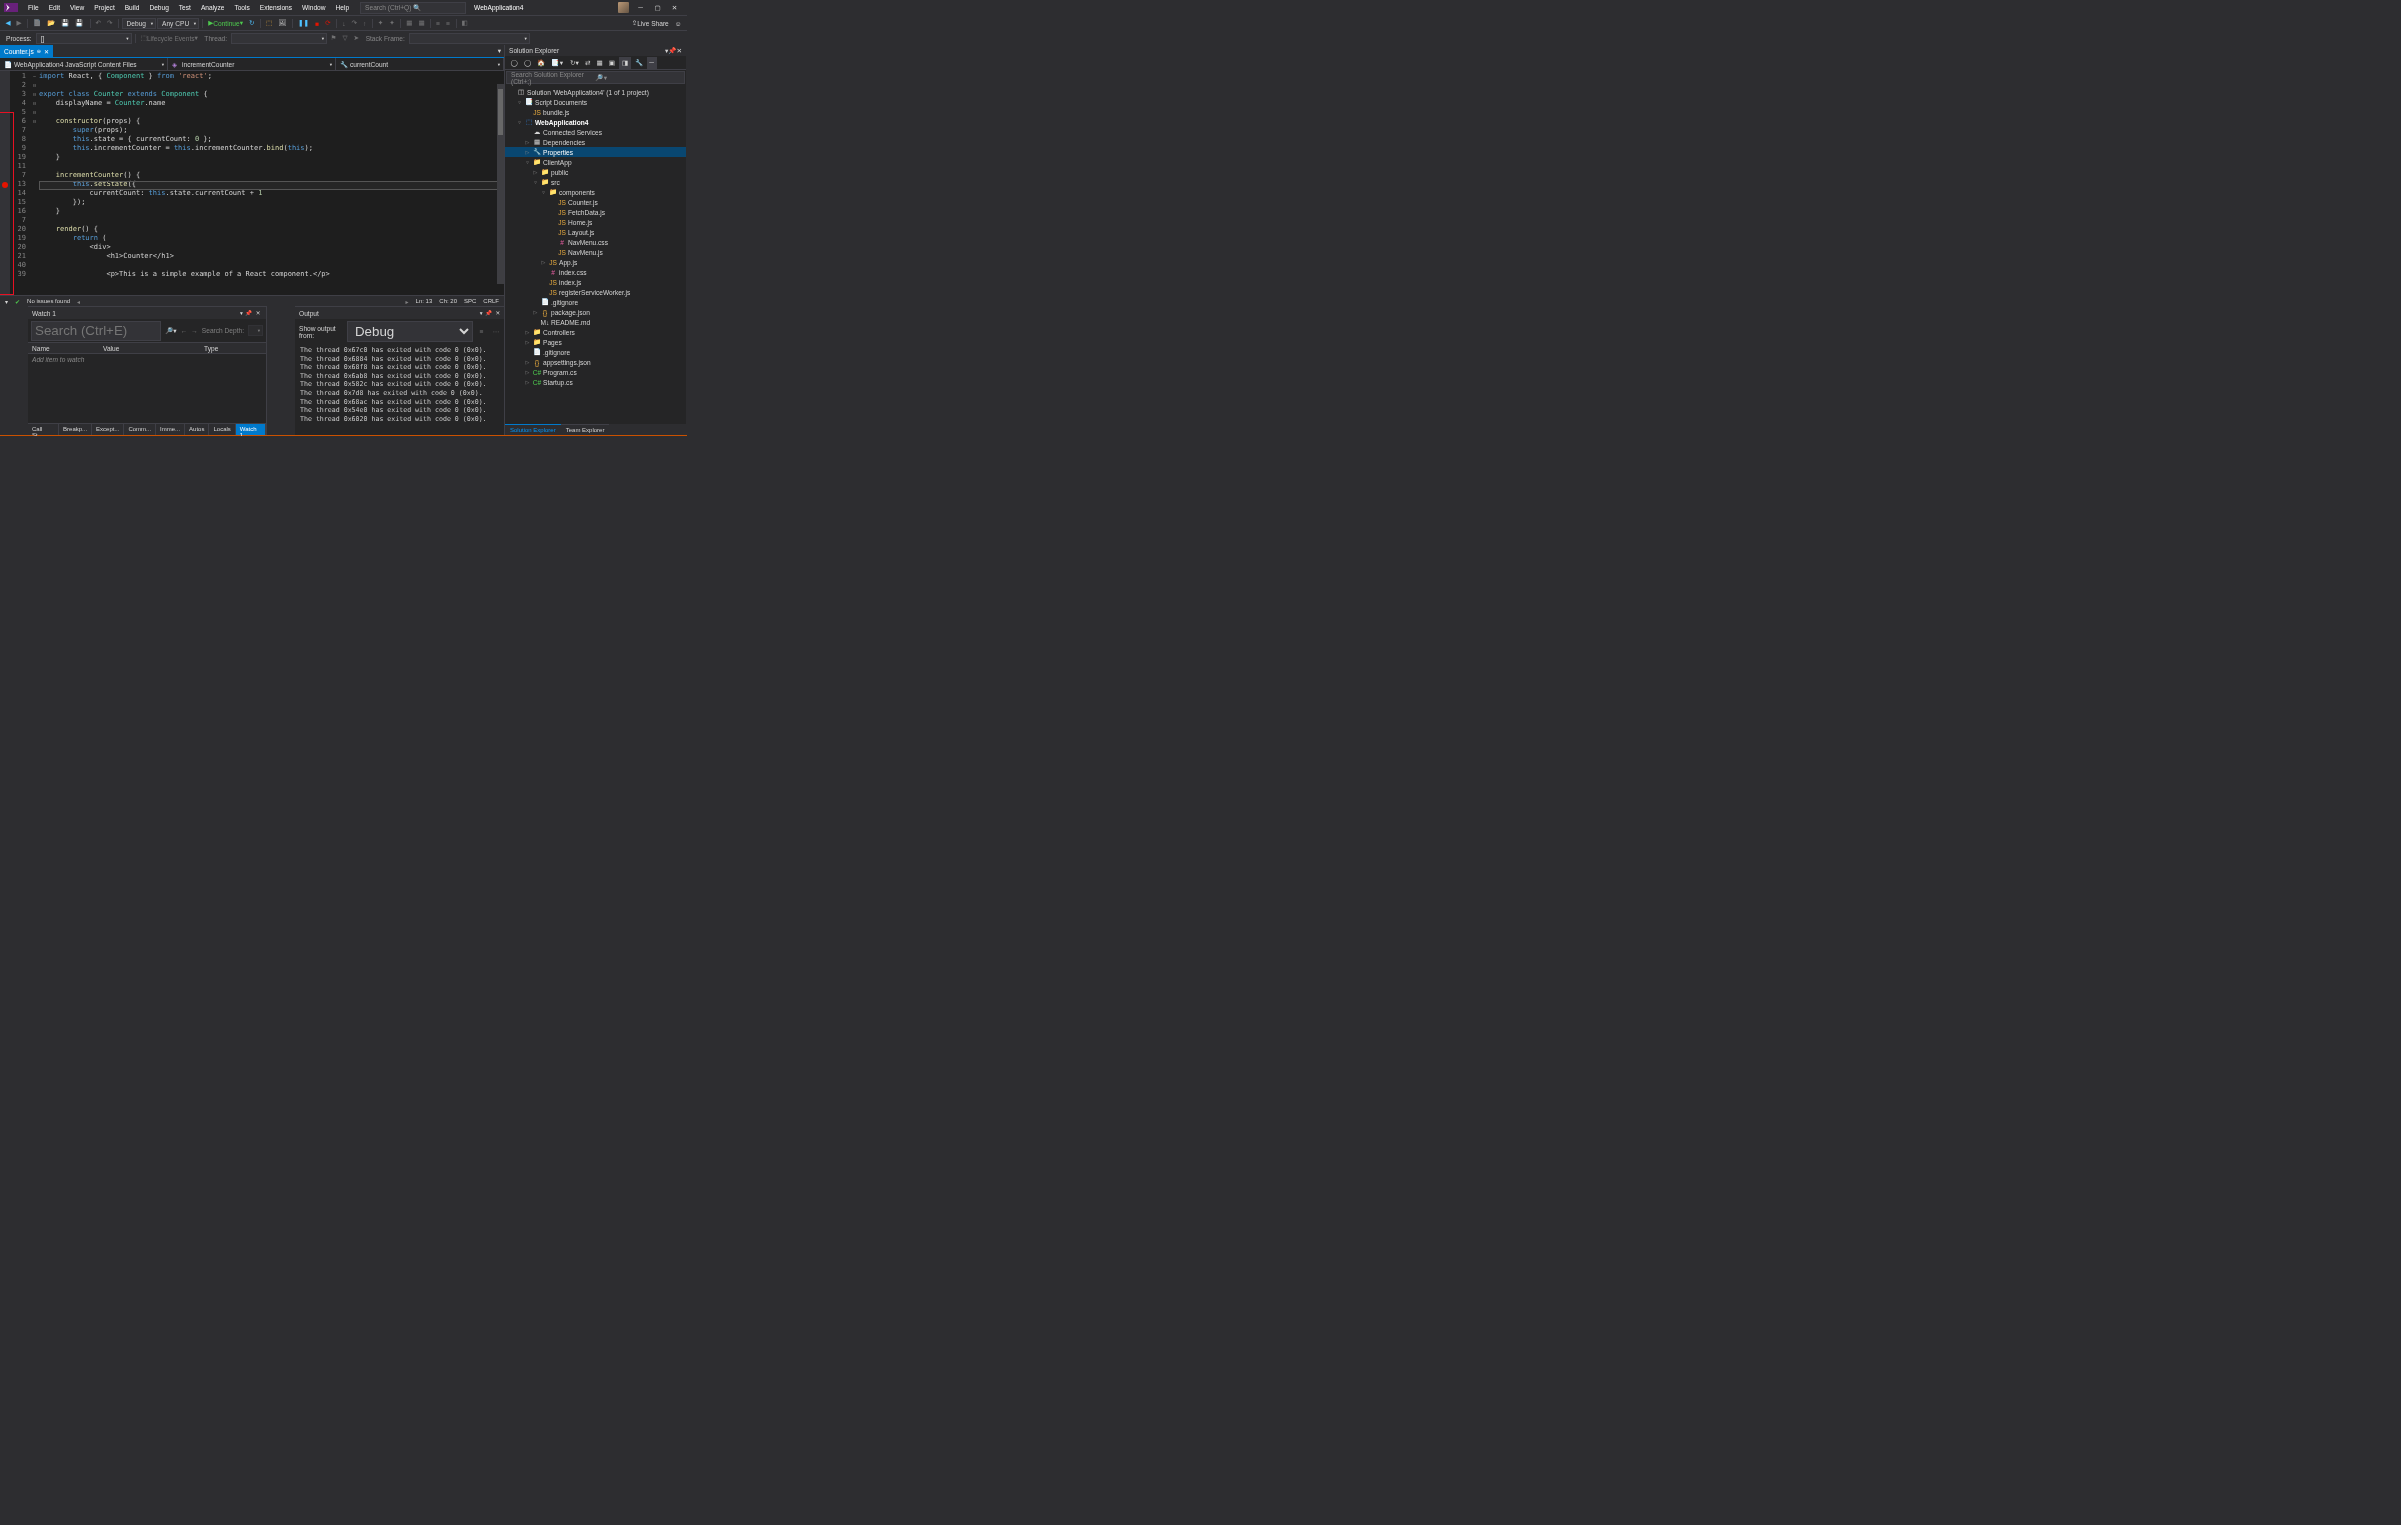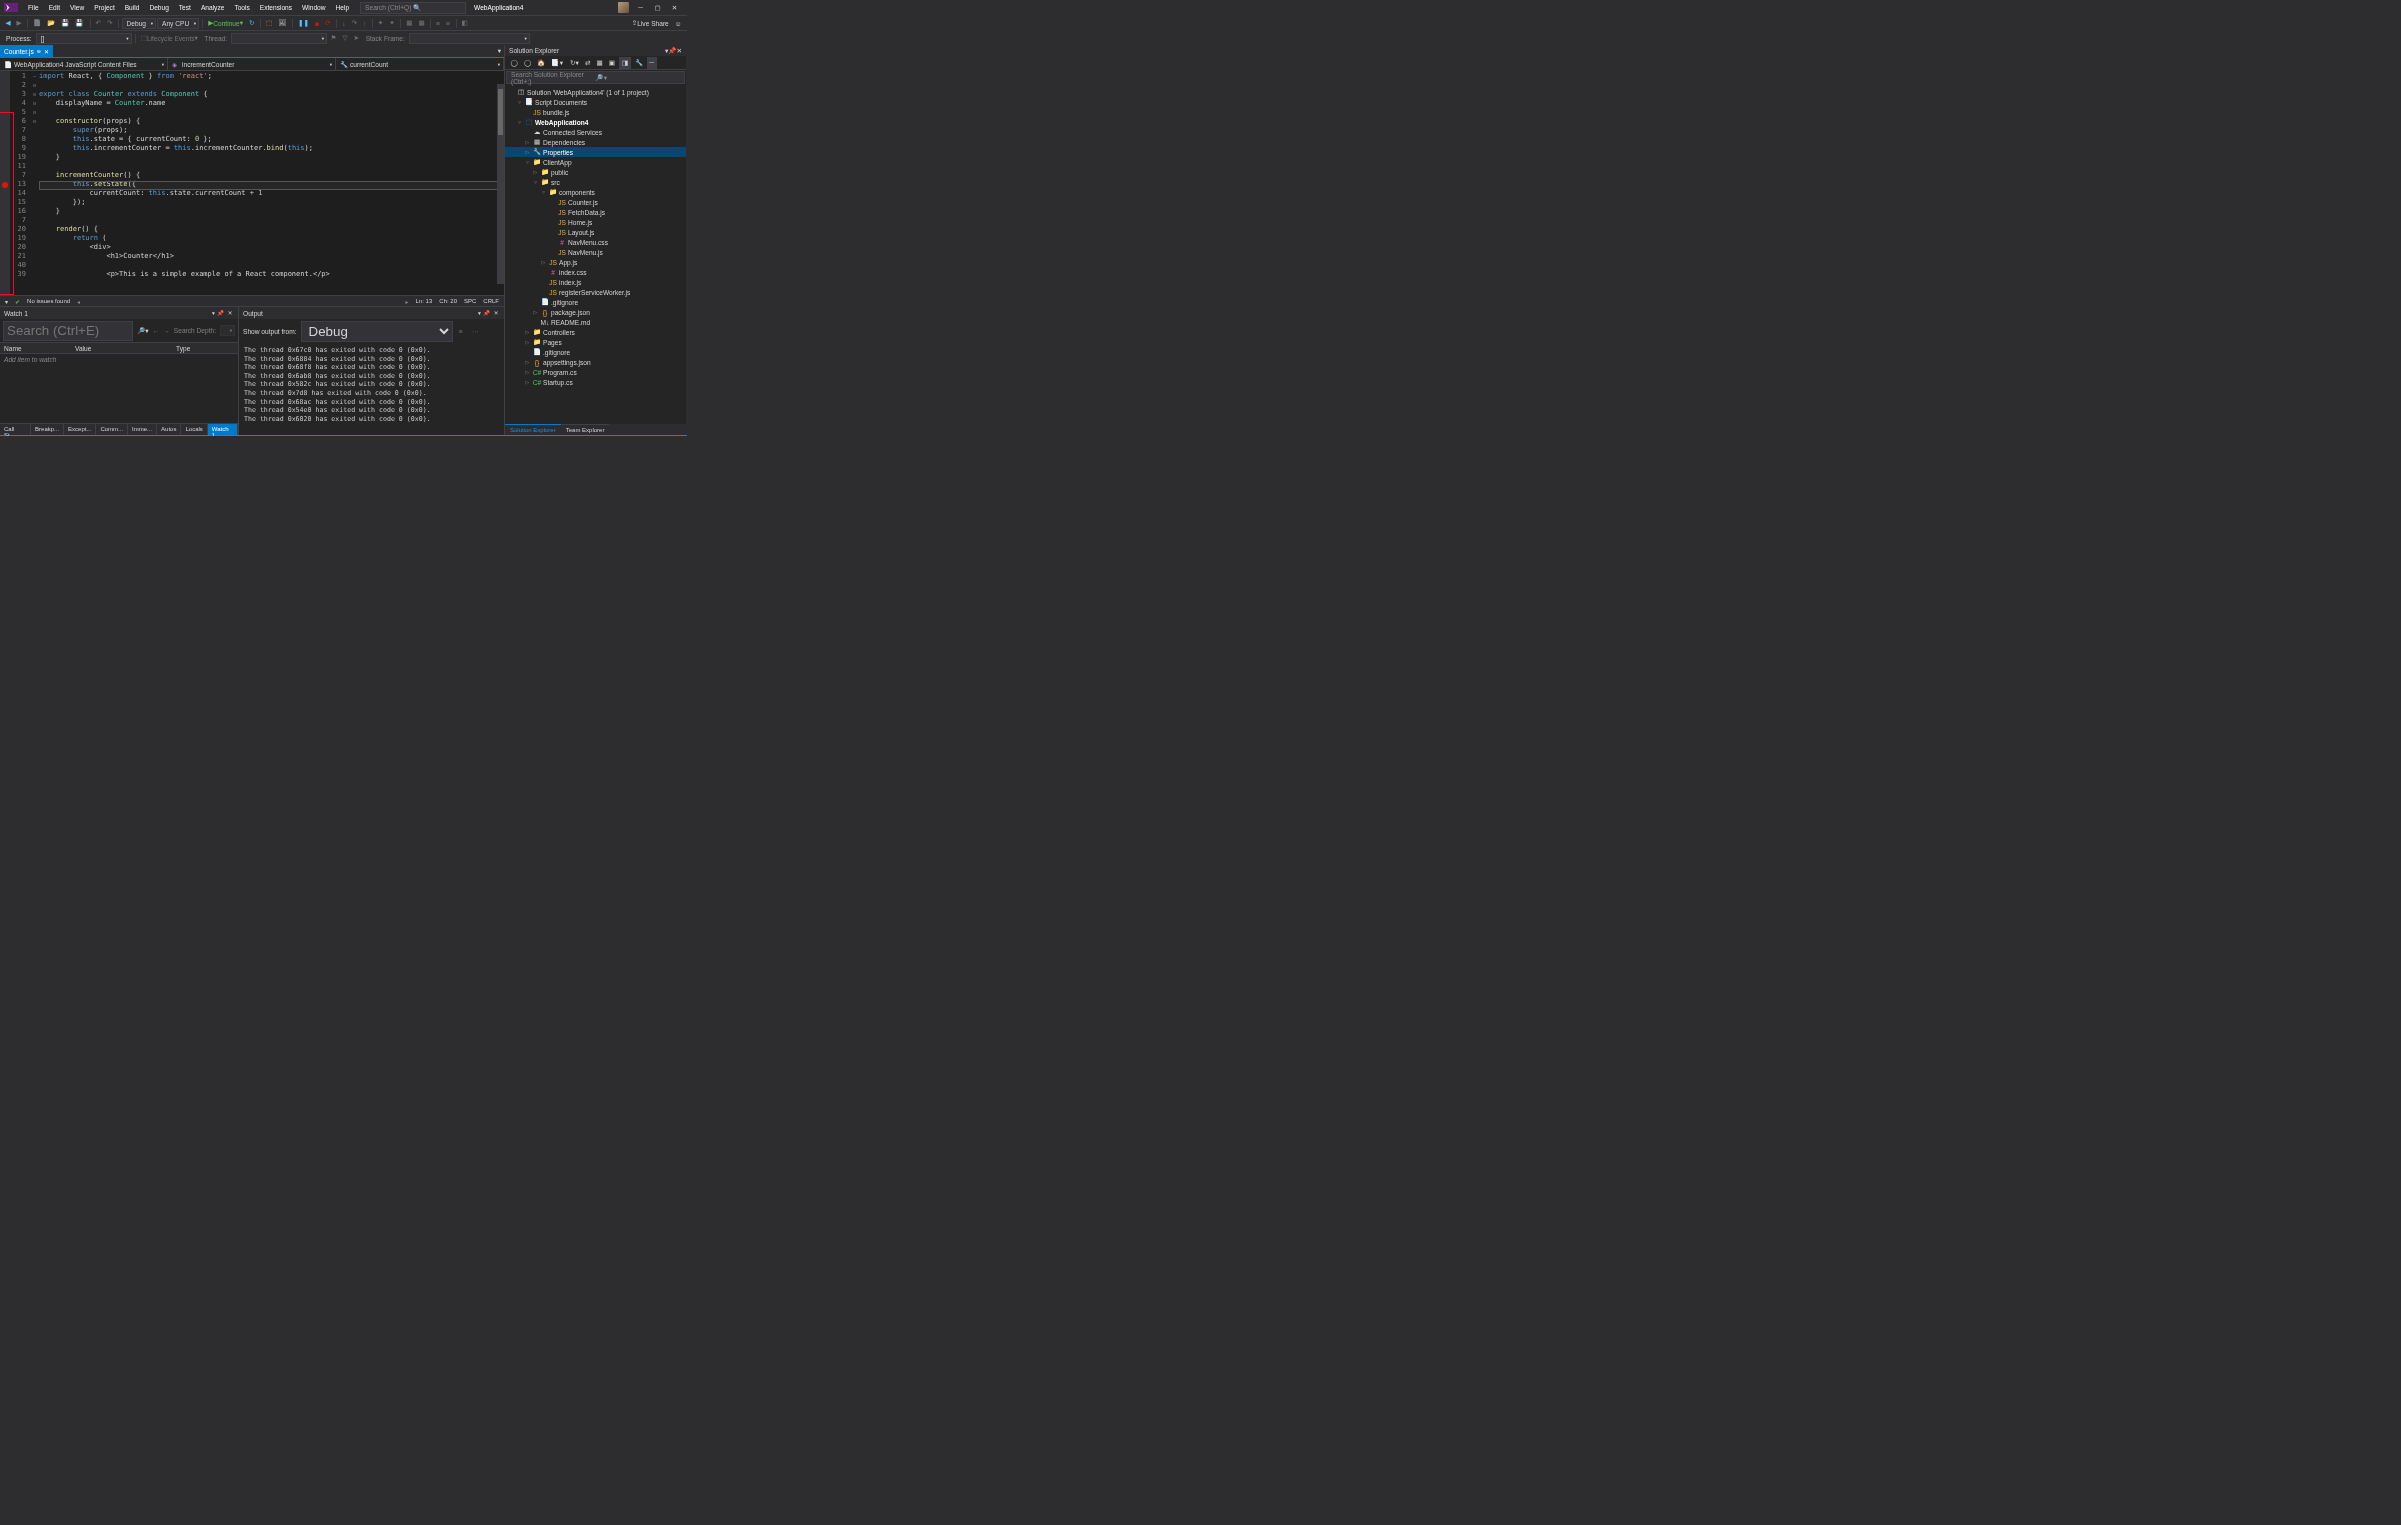--- a/index.html
+++ b/index.html
@@ -43,21 +43,21 @@
 .code .hl-line { position: absolute; left: 0; right: 0; height: 9px; background: rgba(255,255,255,0.04); border: 0.5px solid #555; }
 .kw { color: #569cd6; }
 .cls { color: #4ec9b0; }
 .str { color: #ce9178; }
 .num { color: #b5cea8; }
 .fn { color: #dcdcaa; }
 .editor-status { height: 11px; background: #2d2d30; display: flex; align-items: center; padding: 0 5px; gap: 7px; font-size: 6px; color: #d4d4d4; border-top:0.5px solid #3f3f46; }
 .editor-status .check { color: #4ec94e; }
 .editor-status .spacer { flex: 1; }
 .bottom-panels { height: 129px; display: flex; }
-.panel { flex: 1; display: flex; flex-direction: column; background: #252526; border-top: 0.5px solid #3f3f46; }
+.panel { flex: 1; display: flex; flex-direction: column; background: #252526; border-top: 0.5px solid #3f3f46; margin-left: 28px; }
 .panel-hdr { height: 12px; background: #2d2d30; display: flex; align-items: center; padding: 0 4px; }
 .panel-hdr .title { flex: 1; color: #d4d4d4; }
 .panel-hdr .btn { padding: 0 1.5px; color: #d4d4d4; font-size: 5.6px; }
 .watch-search { display: flex; align-items: center; padding: 1.5px 3px; background: #252526; gap: 4px; }
 .watch-search input { flex: 1; background: #333337; border: 0.5px solid #3f3f46; padding: 1.5px 3px; color: #d4d4d4; }
 .watch-cols { display: flex; background: #2d2d30; border-top: 0.5px solid #3f3f46; border-bottom: 0.5px solid #3f3f46; }
 .watch-cols div { padding: 1.5px 4px; color: #d4d4d4; }
 .watch-body { flex: 1; padding: 2px 4px; color: #888; font-style: italic; }
 .tabstrip { display: flex; background: #2d2d30; height: 12px; border-top:0.5px solid #3f3f46; }
 .tabstrip div { padding: 1.5px 4px; font-size: 6px; border-right: 0.5px solid #3f3f46; }

